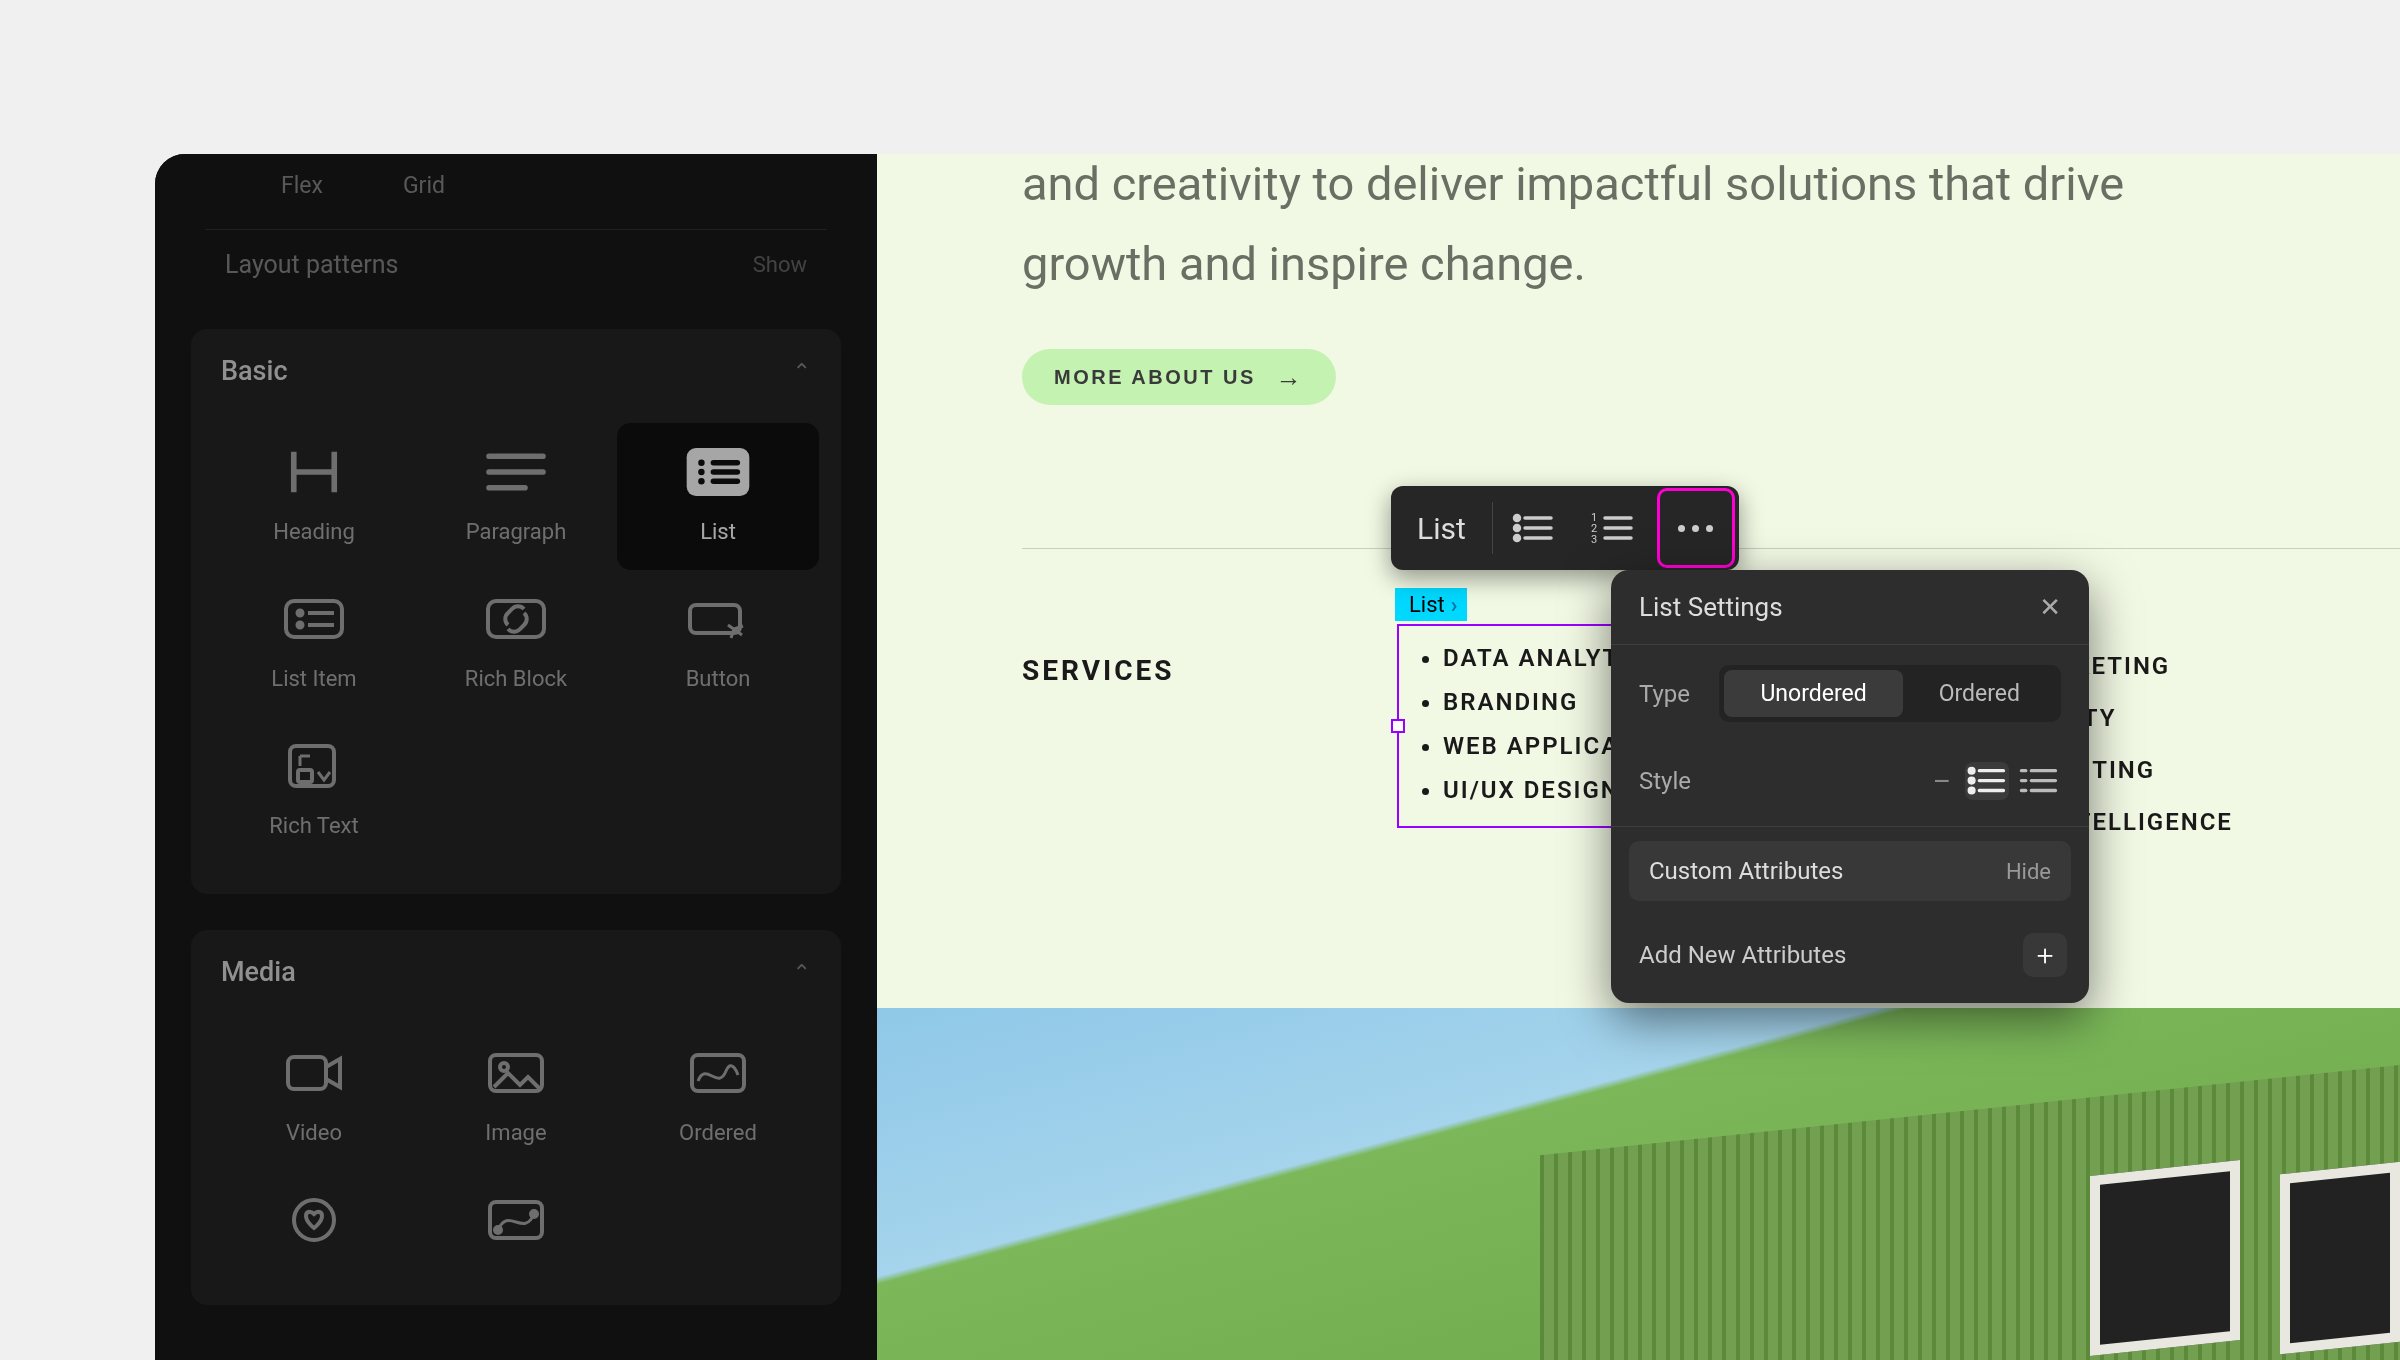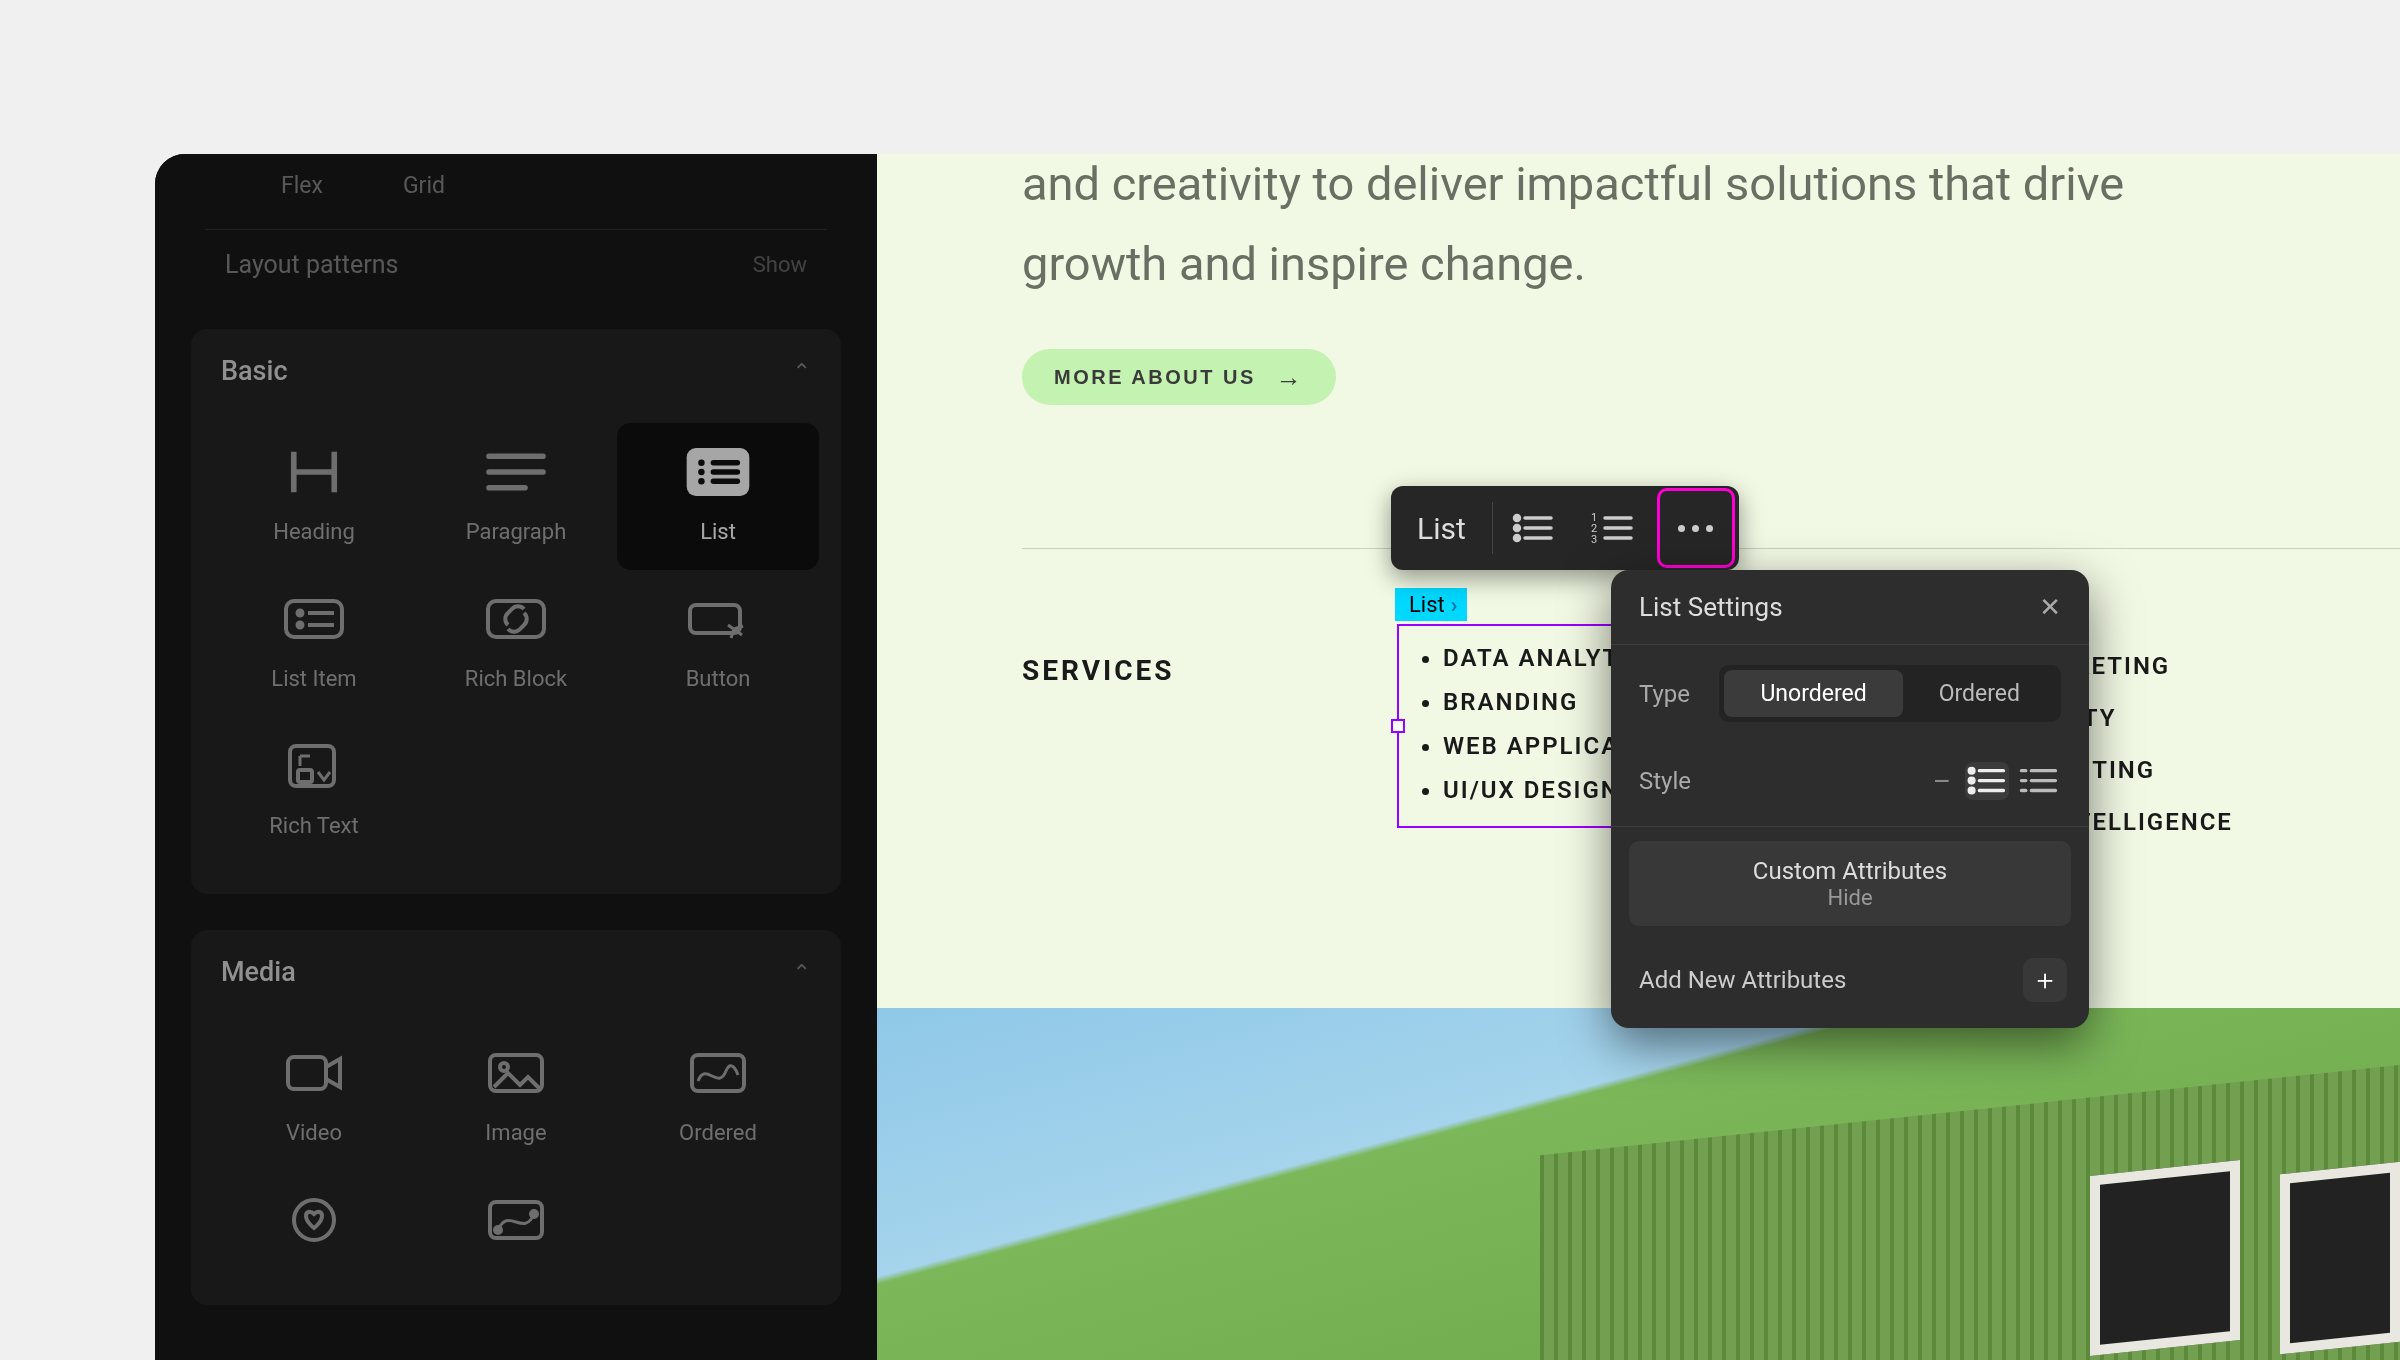--- a/index.html
+++ b/index.html
@@ -287,21 +287,20 @@
   .sicon.active { background:#3b3b3b; }
   .sicon.dash { color:#888; font-size:28px; width:30px; }
   .divline { height:1px; background:#3e3e3e; margin: 6px 0; }
   .custom-attr {
     margin: 14px 18px 14px 18px;
     background:#383838;
     border-radius:10px;
     padding: 16px 20px;
     display:flex; justify-content:space-between; align-items:center;
     font-size:24px;
-    flex-direction:column;
   }
   .custom-attr .hide { color:#999; font-size:22px; }
   .add-attr {
     display:flex; justify-content:space-between; align-items:center;
     padding: 18px 22px 26px 28px;
     font-size:24px; color:#ccc;
   }
   .plus-btn {
     width:44px; height:44px; border-radius:10px; background:#383838;
     display:flex; align-items:center; justify-content:center;

